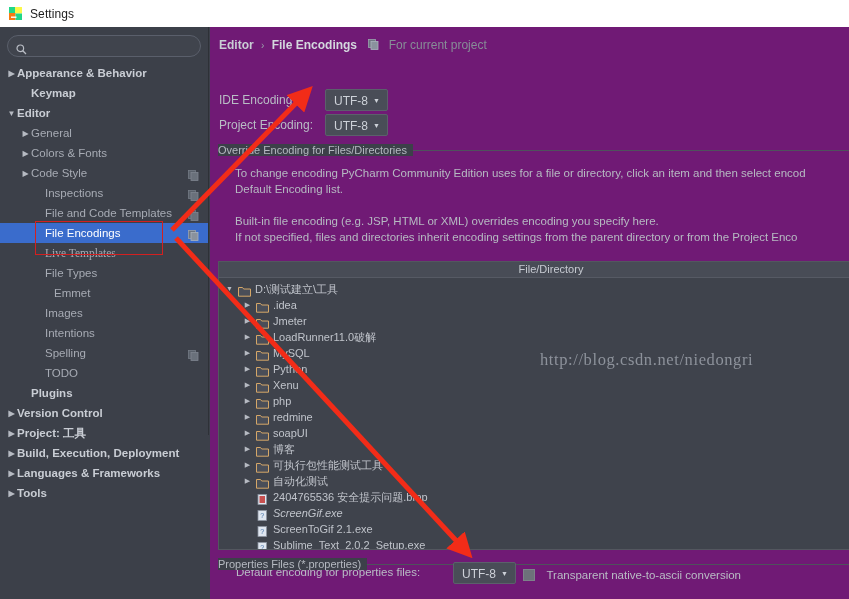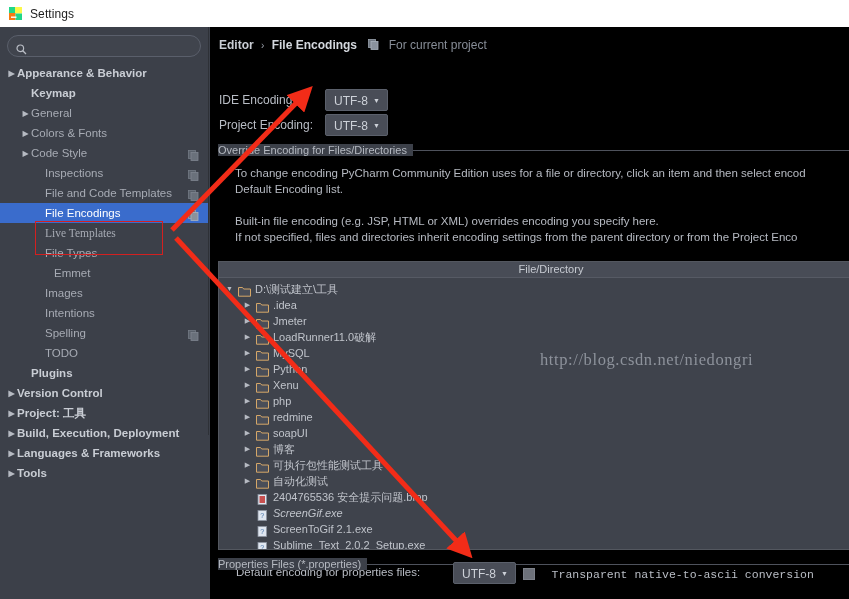--- a/index.html
+++ b/index.html
@@ -57,21 +57,21 @@
   .tnode .lbl { display: inline-block; }
   .tnode .copyic {
     position: absolute; right: 9px; top: 4px; width: 11px; height: 11px;
     opacity: .6;
   }
   .tnode.sel .copyic { opacity: 1; }
 
   
   .main {
     position: absolute; left: 210px; top: 27px; width: 639px; height: 572px;
-    background: #000000; overflow: hidden; padding-left: 46px;
+    background: #701a75; overflow: hidden; padding-left: 46px;
   }
   .breadcrumb {
     position: absolute; left: 9px; top: 11px; font-size: 12px; white-space: nowrap;
   }
   .bc-a { color: #c9cdd4; font-weight: bold; }
   .bc-sep { color: #9aa0aa; font-weight: normal; margin: 0 4px; font-size: 10px; }
   .bc-b { color: #d4d8de; font-weight: bold; }
   .bc-proj { color: #878d97; margin-left: 6px; }
   .bc-ic { display: inline-block; width: 11px; height: 11px; vertical-align: -1px; margin-left: 8px; }
 
@@ -162,20 +162,21 @@
             <circle cx="4.3" cy="4.3" r="3.3" fill="none" stroke="#b9bdc5" stroke-width="1.2"></circle>
             <line x1="6.8" y1="6.8" x2="10" y2="10" stroke="#b9bdc5" stroke-width="1.3"></line>
           </svg>
         </span>
         <input class="search-input" type="text" placeholder="" style="">
       </div>
     </div>
     <div class="tree" id="sidebar-tree">
         <div class="tnode bold" style="padding-left: 6px;"><span class="arrow">▶</span><span class="lbl">Appearance &amp; Behavior</span></div>
         <div class="tnode bold" style="padding-left: 20px;"><span class="arrow"></span><span class="lbl">Keymap</span></div>
+        <div class="tnode bold" style="padding-left: 6px;"><span class="arrow">▼</span><span class="lbl">Editor</span></div>
         <div class="tnode dim" style="padding-left: 20px;"><span class="arrow">▶</span><span class="lbl">General</span></div>
         <div class="tnode dim" style="padding-left: 20px;"><span class="arrow">▶</span><span class="lbl">Colors &amp; Fonts</span></div>
         <div class="tnode dim" style="padding-left: 20px;"><span class="arrow">▶</span><span class="lbl">Code Style</span><span class="copyic"><svg width="11" height="11" viewBox="0 0 11 11">
               <rect x="0.5" y="0.5" width="7" height="8" fill="#6f7782" stroke="#9aa2ad" stroke-width="0.8"></rect>
               <rect x="3" y="2.5" width="7" height="8" fill="#8a929d" stroke="#aab2bd" stroke-width="0.8"></rect>
             </svg></span></div>
         <div class="tnode dim" style="padding-left: 34px;"><span class="arrow"></span><span class="lbl">Inspections</span><span class="copyic"><svg width="11" height="11" viewBox="0 0 11 11">
               <rect x="0.5" y="0.5" width="7" height="8" fill="#6f7782" stroke="#9aa2ad" stroke-width="0.8"></rect>
               <rect x="3" y="2.5" width="7" height="8" fill="#8a929d" stroke="#aab2bd" stroke-width="0.8"></rect>
             </svg></span></div>
@@ -371,21 +372,21 @@
 
     <div class="watermark">http://blog.csdn.net/niedongri</div>
 
     <div class="grouplabel" style="left:8px; top:531px;">Properties Files (*.properties)</div>
     <div class="grouprule" style="left:152px; top:537px; width:497px;"></div>
 
     <div class="row-enc" style="left:26px; top:539px; font-size:11.5px;">Default encoding for properties files:</div>
     <div class="combo big" style="position:absolute; left:243px; top:535px;">
       <span>UTF-8</span><span class="cb-caret">▼</span>
     </div>
-    <div style="position:absolute; left:313px; top:538px;font-family:Liberation Mono, monospace;">
+    <div style="position:absolute; left:313px; top:538px;">
       <span class="chk"></span>
       <span style="font-size:11.5px; color:#b9bdc5; margin-left:7px;">Transparent native-to-ascii conversion</span>
     </div>
   </div>
 
   <svg class="annot">
     <defs>
       <marker id="ah" markerWidth="5" markerHeight="5" refX="2.2" refY="2.5" orient="auto">
         <path d="M0,0 L5,2.5 L0,5 z" fill="#f22c18"></path>
       </marker>

